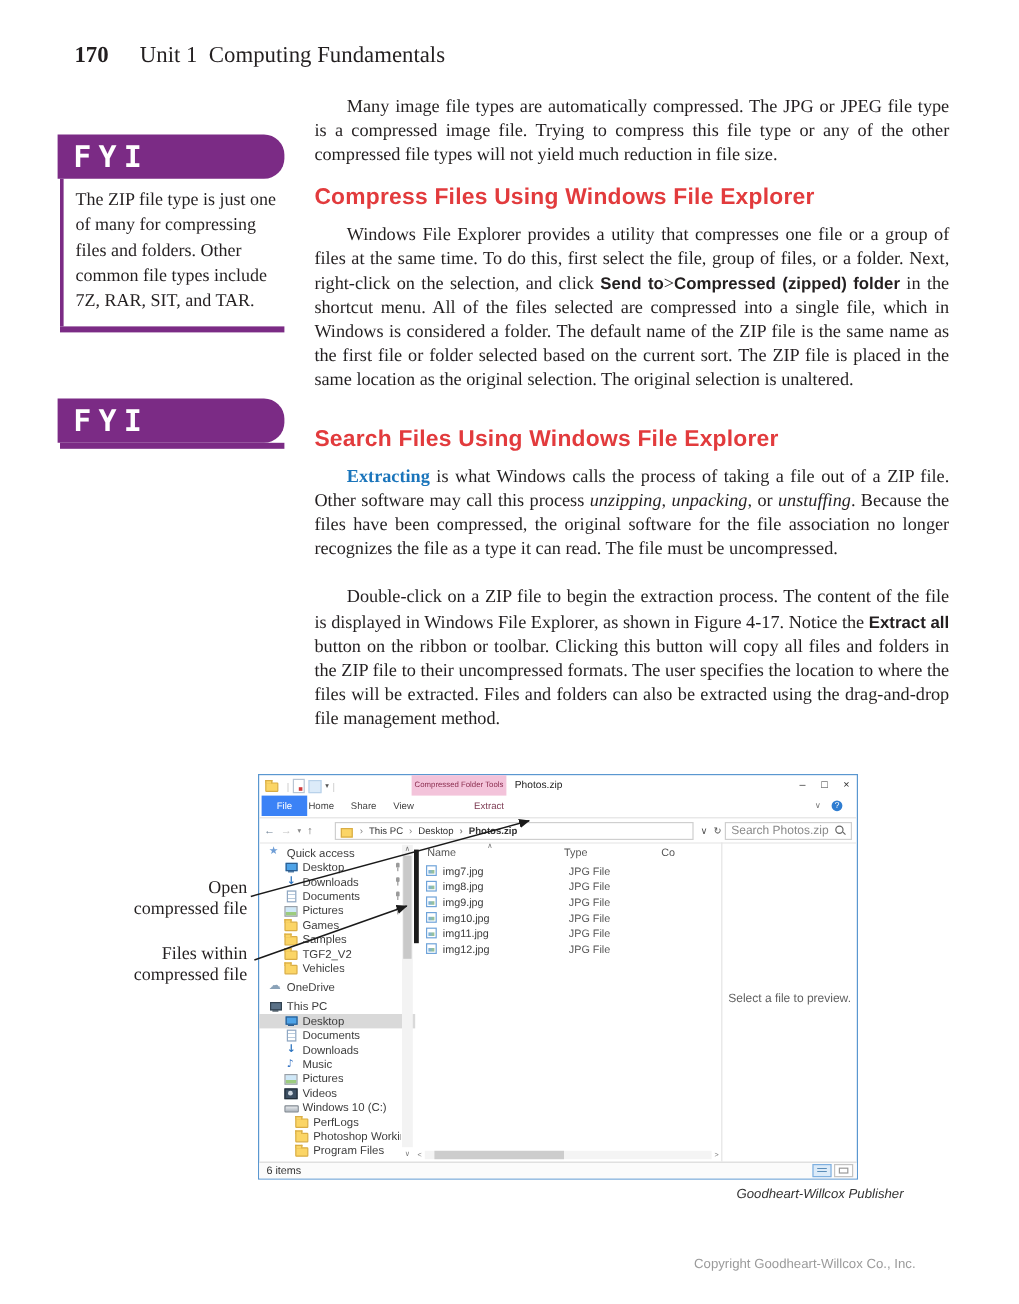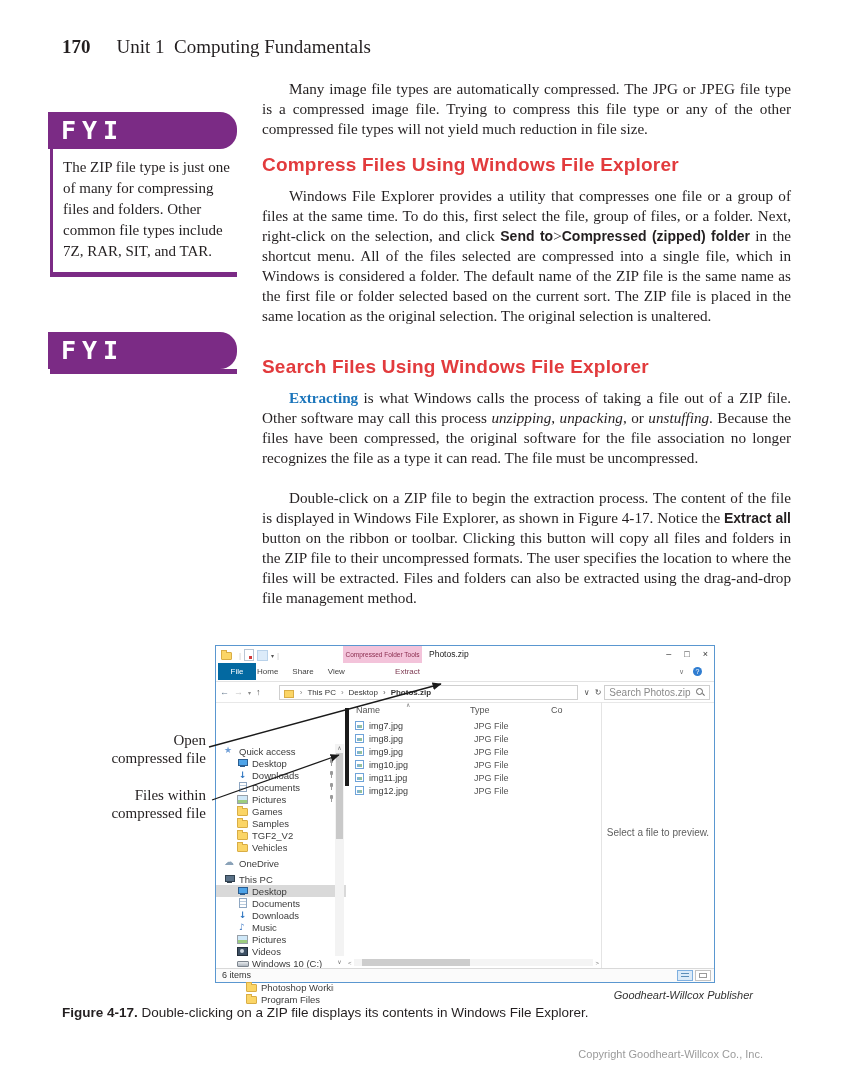--- a/index.html
+++ b/index.html
@@ -44,21 +44,21 @@
   .qat .q-doc::after{content:"";position:absolute;right:1px;bottom:1px;width:3px;height:3px;background:#d23b3b;}
   .qat .q-blue{width:9px;height:9px;background:#dcebf9;border:1px solid #b9d2ea;}
   .qat .q-drop{font-size:6px;color:#555;}
   .ctxtab{position:absolute;left:127px;top:0;width:79px;height:17px;background:#f3c3da;
           color:#8a2c4e;font-size:6.5px;line-height:17px;text-align:center;white-space:nowrap;overflow:hidden;}
   .wtitle{position:absolute;left:213px;top:0;font-size:8.5px;line-height:17px;color:#222;}
   .wctl{position:absolute;right:6px;top:0;display:flex;gap:13px;font-size:9px;color:#333;line-height:16px;}
   .wctl span{cursor:default;}
 
   .ribbon{position:relative;height:18px;border-bottom:1px solid #e3e3e3;}
-  .filetab{position:absolute;left:2px;top:0;width:38px;height:17px;background:#0369a1;color:#fff;
+  .filetab{position:absolute;left:2px;top:0;width:38px;height:17px;background:#3b82f6;color:#fff;
            font-size:8px;line-height:17px;text-align:center;}
   .rtabs{position:absolute;left:34px;top:0;display:flex;height:17px;}
   .rtab{font-size:8px;line-height:17px;color:#444;padding:0 7px;}
   .extracttab{position:absolute;left:164px;top:0;width:40px;text-align:right;font-size:8px;
               line-height:17px;color:#7d3a52;}
   .ribmin{position:absolute;right:30px;top:0;font-size:7px;color:#777;line-height:17px;}
   .helpbtn{position:absolute;right:12px;top:4px;width:9px;height:9px;border-radius:50%;
            background:#2f7dd1;color:#fff;font-size:7px;line-height:9px;text-align:center;}
 
   .addr{height:20px;display:flex;align-items:center;padding:0 4px;border-bottom:1px solid #e8e8e8;gap:3px;}
@@ -69,21 +69,21 @@
   .crumb::before{content:"›";color:#888;margin:0 5px;}
   .crumb.last{font-weight:bold;}
   .afterbc{display:flex;gap:5px;font-size:8px;color:#555;align-items:center;margin-left:3px;}
   .searchbox{margin-left:auto;display:flex;align-items:center;height:15px;box-sizing:border-box;
              width:106px;border:1px solid #cfcfcf;padding:0 4px;font-size:10px;color:#8a8a8a;}
   .sglyph{margin-left:auto;position:relative;width:9px;height:9px;}
   .sglyph::before{content:"";position:absolute;left:0;top:0;width:5px;height:5px;border:1px solid #666;border-radius:50%;}
   .sglyph::after{content:"";position:absolute;left:6px;top:6px;width:3px;height:1px;background:#666;transform:rotate(45deg);}
 
   .content{position:absolute;top:56px;left:0;right:0;bottom:14px;display:flex;}
-  .navpane{width:130px;position:relative;padding-top:3px;box-sizing:border-box;margin-top:40px;}
+  .navpane{width:130px;position:relative;padding-top:3px;box-sizing:border-box;}
   .nav-item{display:flex;align-items:center;height:12px;font-size:9.5px;color:#3b3b3b;padding-right:12px;}
   .nav-item.lvl0{padding-left:8px;}.nav-item.lvl1{padding-left:21px;}.nav-item.lvl2{padding-left:30px;}
   .nav-item.gap{margin-top:4px;}
   .nav-item.selected{background:#d9d9d9;}
   .nlabel{white-space:nowrap;overflow:hidden;}
   .pin{margin-left:auto;position:relative;width:6px;height:8px;flex:none;}
   .pin::before{content:"";position:absolute;left:2px;top:0;width:3px;height:4px;background:#9a9a9a;border-radius:1px;}
   .pin::after{content:"";position:absolute;left:3px;top:4px;width:1px;height:3px;background:#9a9a9a;}
 
   .navsb{position:absolute;right:2px;top:2px;bottom:12px;width:9px;background:#f3f3f3;font-size:6px;color:#777;text-align:center;}
@@ -412,17 +412,14 @@
       <marker id="ah" markerWidth="8" markerHeight="7" refX="6.5" refY="3" orient="auto">
         <path d="M0,0 L7,3 L0,6 Z" fill="#1a1a1a"></path>
       </marker>
     </defs>
     <line x1="209" y1="747" x2="441" y2="684" stroke="#1a1a1a" stroke-width="1.3" marker-end="url(#ah)"></line>
     <line x1="212" y1="800" x2="339" y2="755" stroke="#1a1a1a" stroke-width="1.3" marker-end="url(#ah)"></line>
     <rect x="345" y="708" width="4" height="78" fill="#1a1a1a"></rect>
   </svg>
 
   <div class="credit">Goodheart-Willcox Publisher</div>
-  <p class="caption">
-    <span class="cl">Figure 4-17.</span><span> Double-clicking on a ZIP file displays its contents in Windows File Explorer.</span>
-  </p>
   <div class="copyright">Copyright Goodheart-Willcox Co., Inc.</div>
 </div>
 
 </body></html>

